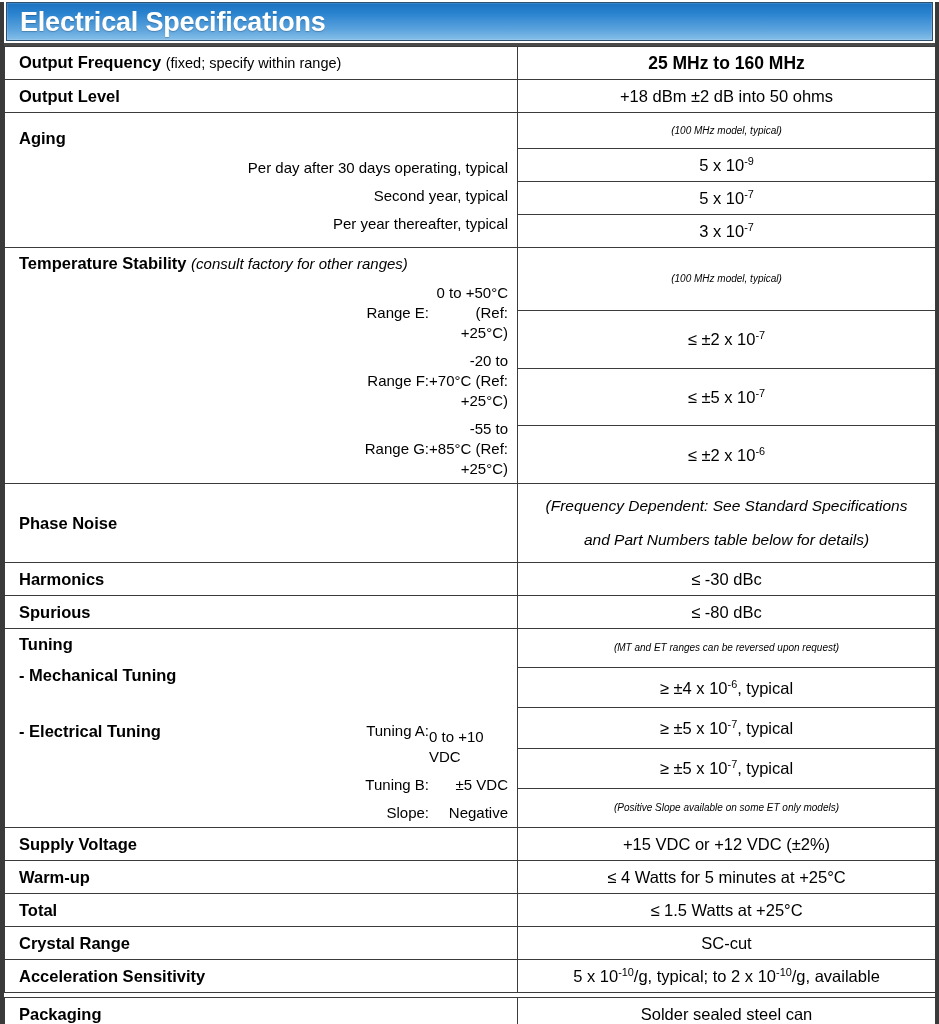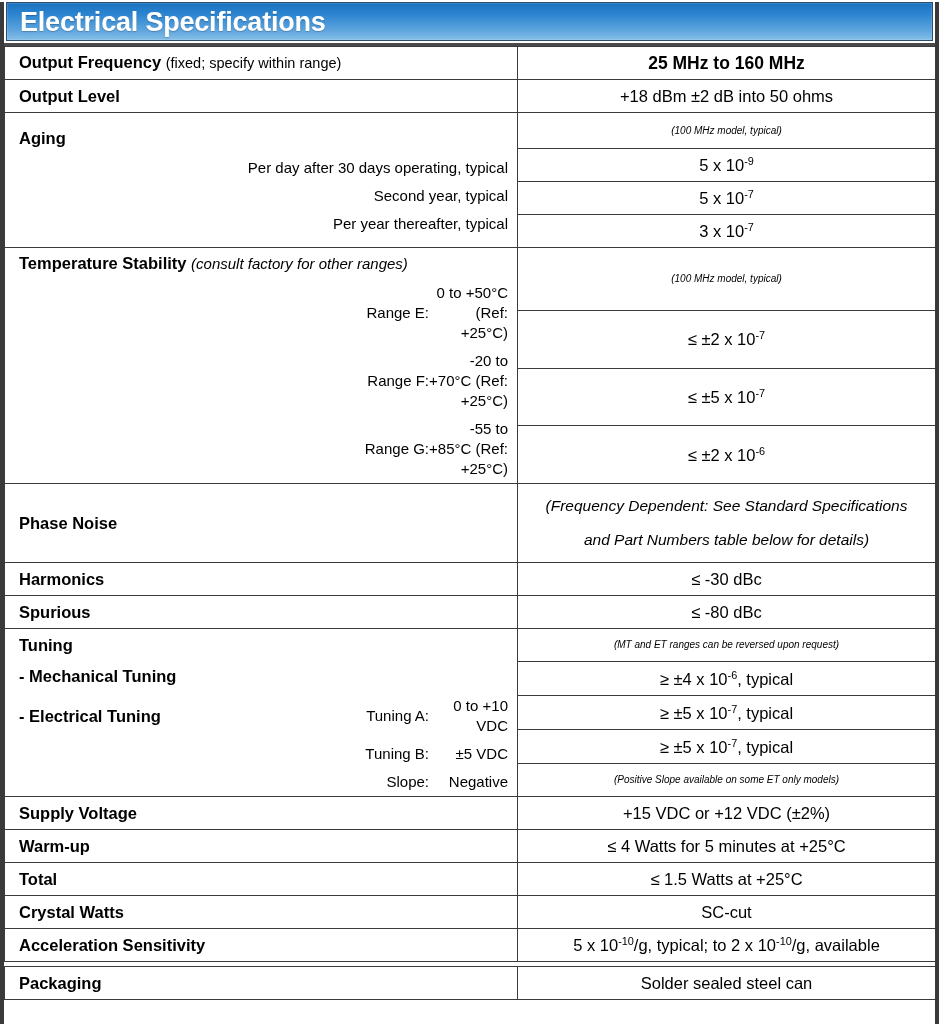--- a/index.html
+++ b/index.html
@@ -100,21 +100,21 @@
   
   .tunrow{
     display:flex;align-items:center;
     padding:4px 9px 4px 14px;
     font-size:15px;line-height:20px;
   }
   .tunrow .bigname{
     font-weight:bold;font-size:16.5px;flex:0 0 300px;
   }
   .tunrow .tkey{flex:0 0 110px;text-align:right;}
-  .tunrow .tval{flex:1 1 auto;text-align:right;}
+  .tunrow .tval{flex:1 1 auto;text-align:left;margin-top:32px;}
 
   .plainrow{
     display:flex;align-items:center;
     padding:4px 9px 4px 14px;
     font-size:15px;line-height:20px;
   }
   .plainrow .spacer{flex:0 0 300px;}
   .plainrow .tkey{flex:0 0 110px;text-align:right;}
   .plainrow .tval{flex:1 1 auto;text-align:right;}
 
@@ -322,21 +322,21 @@
         <td>
           <div class="lbl">Total</div>
         </td>
         <td>
           <div class="val">≤ 1.5 Watts at +25°C</div>
         </td>
       </tr>
 
       <tr class="h-row">
         <td>
-          <div class="lbl">Crystal Watts</div>
+          <div class="lbl">Crystal Range</div>
         </td>
         <td>
           <div class="val">SC-cut</div>
         </td>
       </tr>
 
       <tr class="h-row">
         <td>
           <div class="lbl">Acceleration Sensitivity</div>
         </td>

